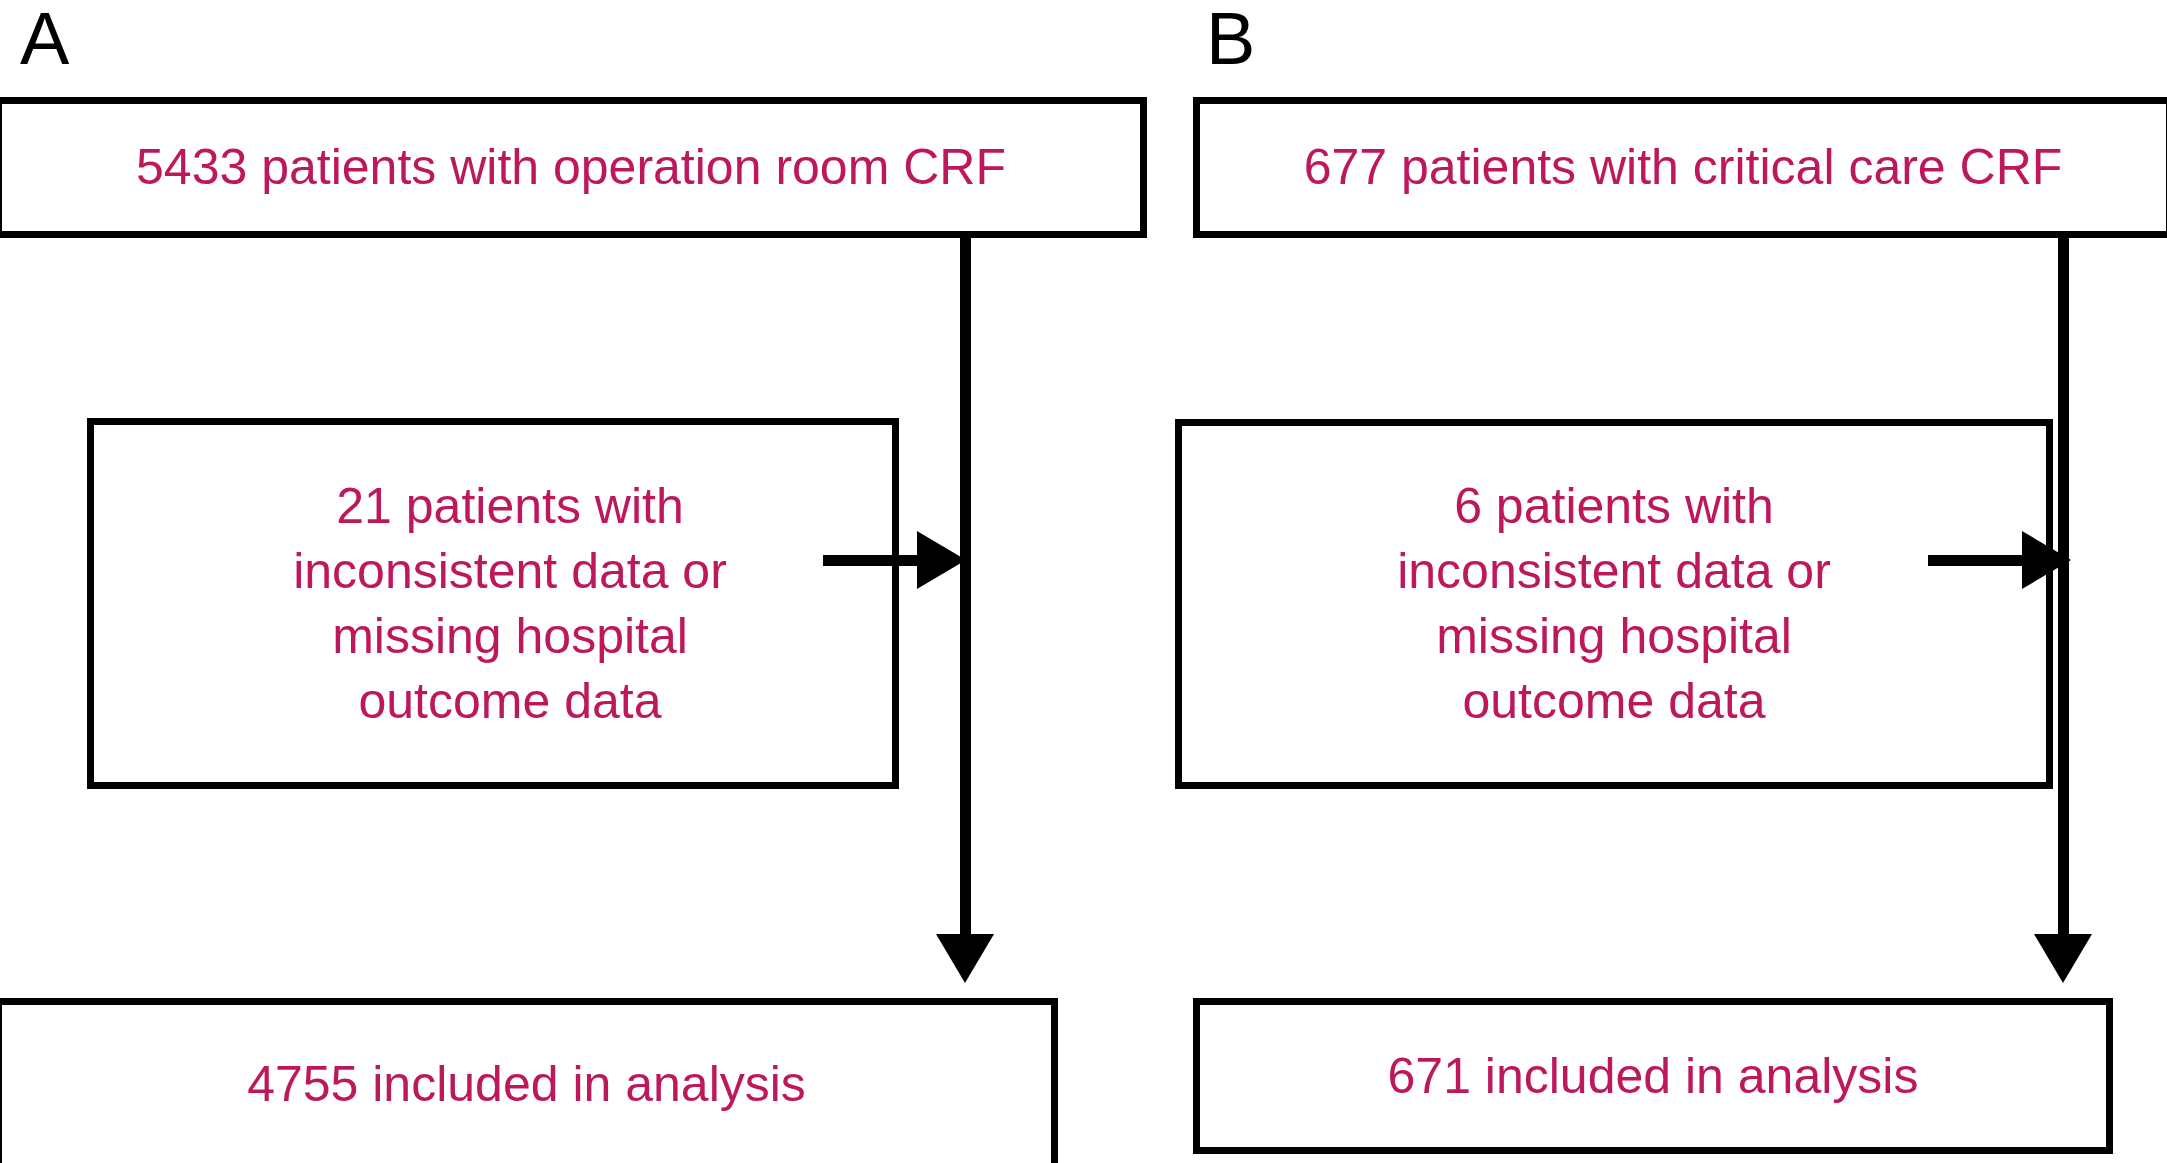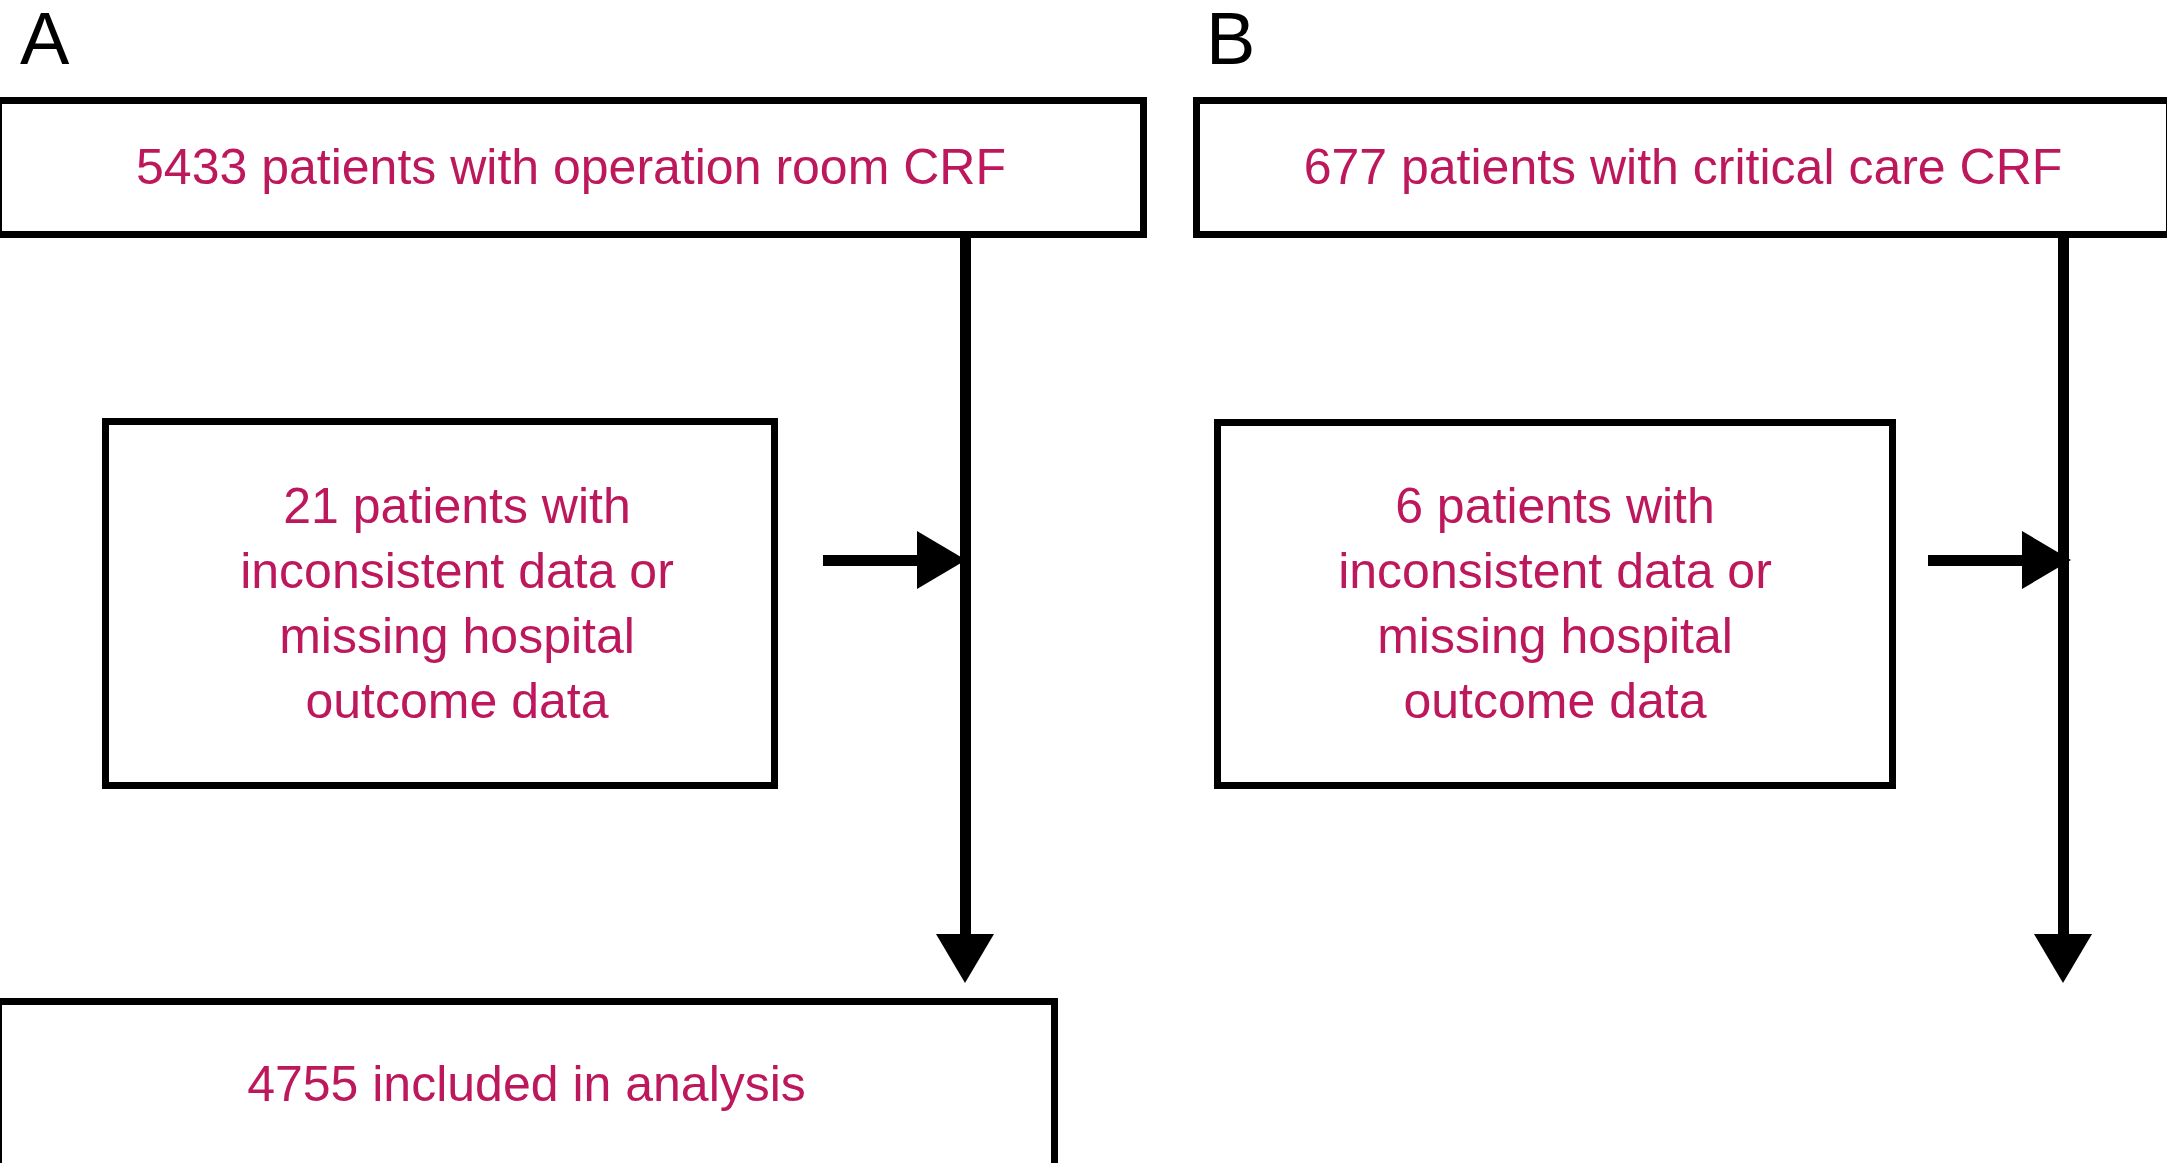--- a/index.html
+++ b/index.html
@@ -56,27 +56,27 @@
     left: -5px;  top: 97px;
     width: 1152px; height: 141px;
   }
   
   #box-b-enroll {
     left: 1193px; top: 97px;
     width: 980px;  height: 141px;
   }
   
   #box-a-exclude {
-    left: 102px;  top: 418px;
-    width: 676px; height: 371px; padding-left: 34px;
+    left: 87px;  top: 418px;
+    width: 812px; height: 371px; padding-left: 34px;
   }
   
   #box-b-exclude {
-    left: 1214px; top: 419px;
-    width: 682px; height: 370px;
+    left: 1175px; top: 419px;
+    width: 878px; height: 370px;
   }
   
   #box-a-analysis {
     left: -5px;  top: 998px;
     width: 1063px; height: 172px;
   }
   
   #box-b-analysis {
     left: 1193px; top: 998px;
     width: 920px;  height: 156px;
@@ -155,19 +155,22 @@
     <span class="box-text">677 patients with critical care CRF</span>
   </div>
 
   <div class="flow-box" id="box-b-exclude">
     <span class="box-text">6 patients with
 inconsistent data or
 missing hospital
 outcome data</span>
   </div>
 
+  <div class="flow-box" id="box-b-analysis">
+    <span class="box-text">671 included in analysis</span>
+  </div>
 
   <div class="arrow-vline" id="arrow-b-vline"></div>
   <div class="arrow-head-down" id="arrow-b-vhead"></div>
   <div class="arrow-hline" id="arrow-b-hline"></div>
   <div class="arrow-head-right" id="arrow-b-hhead"></div>
 
 </div>
 
 </body></html>

